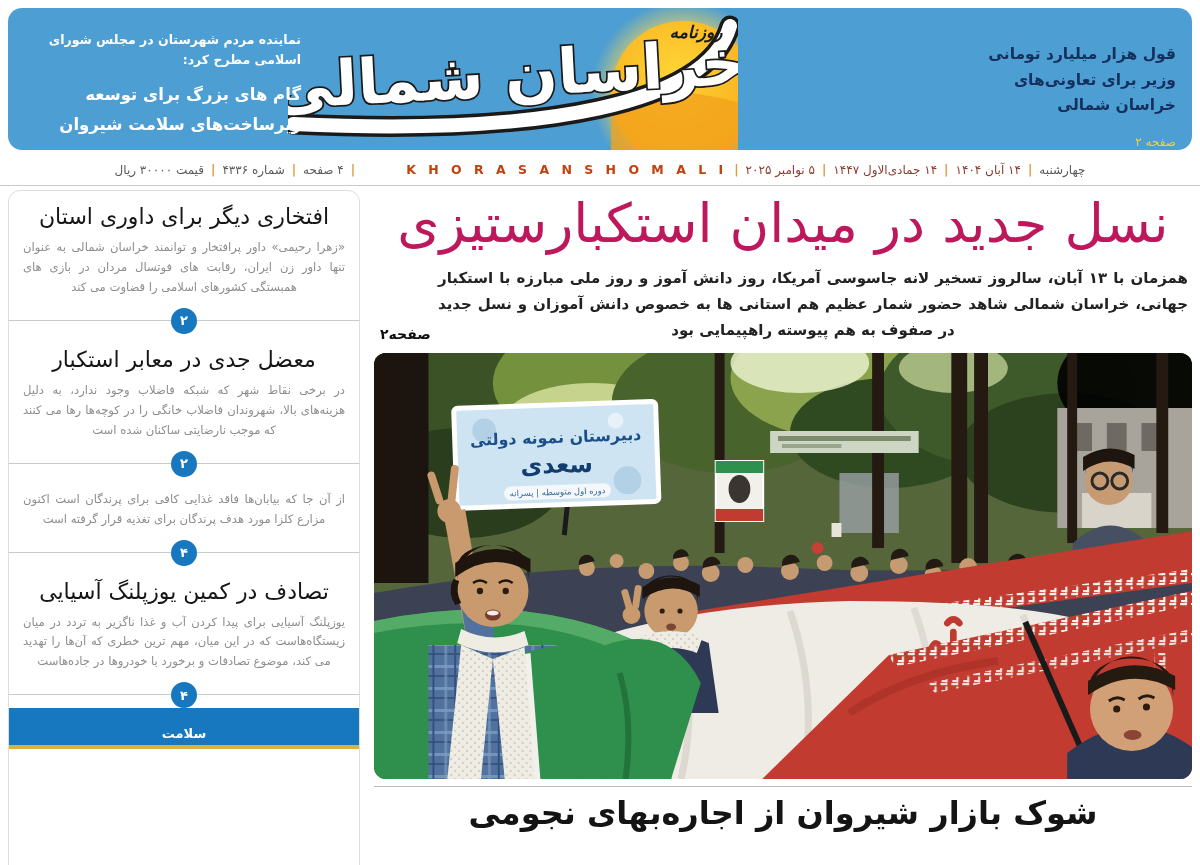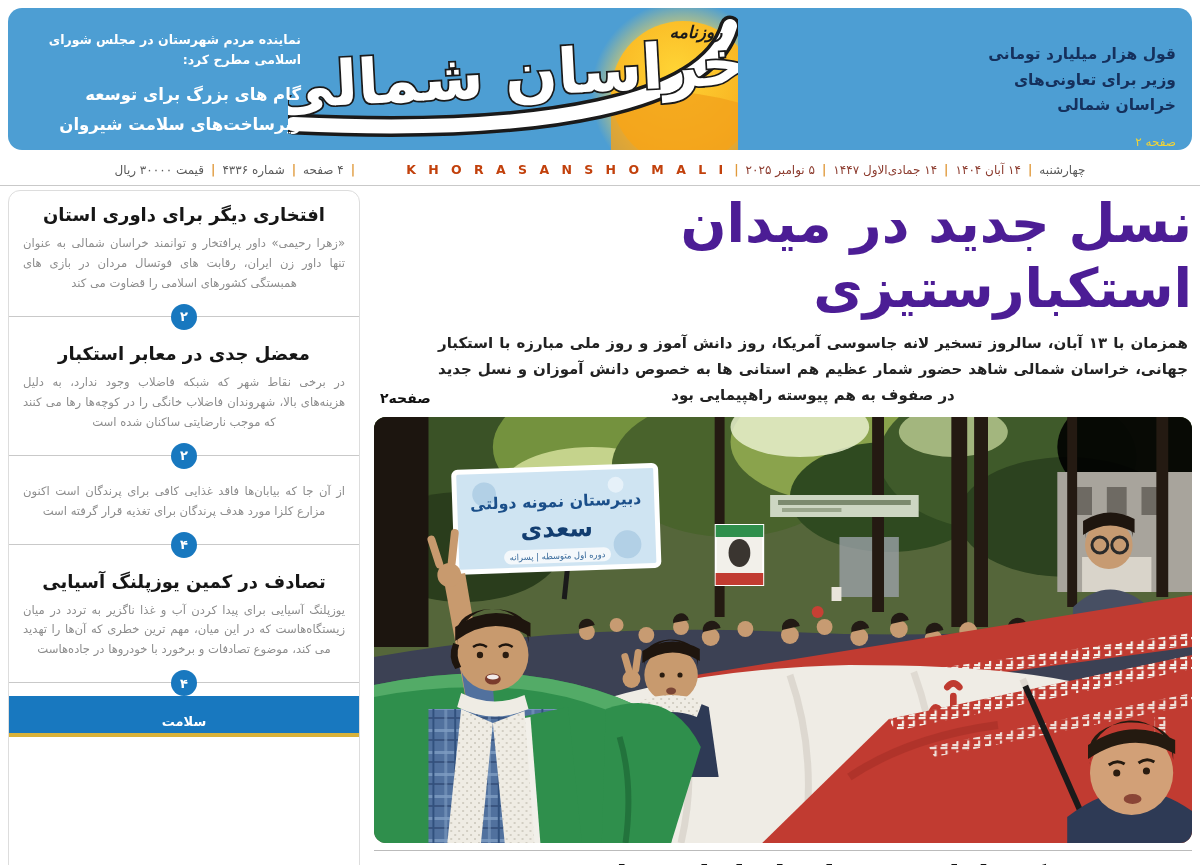--- a/index.html
+++ b/index.html
@@ -40,41 +40,41 @@
   
   .content { position:absolute; top:190px; right:8px; left:8px; bottom:0; display:flex; gap:14px; }
   main.lead-col { flex:1 1 auto; position:relative; }
   aside.sidebar {
     flex:0 0 352px; border:1px solid #ddd; border-radius:12px; overflow:hidden;
     background:#fff; height:700px;
   }
 
   
   .lead-hl {
-    font-size:54px; font-weight:bold; color:#4c1d95; text-align:right;
+    font-size:54px; font-weight:normal; color:#be185d; text-align:center;
     line-height:1.2; letter-spacing:-1px; margin-top:2px;
   }
   .lead-deck-wrap { position:relative; margin-top:8px; padding:0 4px 0 64px; }
   .lead-deck {
     font-size:15px; font-weight:bold; color:#222; line-height:1.75;
     text-align:justify; text-align-last:center;
   }
   .lead-pbadge { position:absolute; left:6px; bottom:2px; font-size:14px; font-weight:bold; color:#111; }
 
   
   figure.photo { margin-top:9px; width:100%; height:426px; border-radius:12px; overflow:hidden; background:#4a5a35; }
   figure.photo svg { display:block; width:100%; height:100%; }
 
   
   .bottom-story { position:relative; margin-top:7px; border-top:1px solid #bbb; padding-top:6px; }
   .bottom-hl { font-size:32px; font-weight:bold; color:#141414; text-align:center; line-height:1.3; }
 
   
   .s-item { padding:13px 14px 10px; text-align:center; }
-  .s-item h3 { font-size:18px; font-weight:bold; color:#161616; margin-bottom:9px; }
+  .s-item h3 { font-size:22px; font-weight:normal; color:#161616; margin-bottom:9px; }
   .s-item p { font-size:11.6px; color:#8d8d8d; line-height:1.72; text-align:justify; text-align-last:center; }
   .s-div { position:relative; height:26px; }
   .s-div::before {
     content:""; position:absolute; left:0; right:0; top:12px; height:1px; background:#c9c9c9;
   }
   .s-badge {
     position:absolute; left:50%; top:0; transform:translateX(-50%);
     width:26px; height:26px; border-radius:50%;
     background:#1878bf; color:#fff; font-size:13px; font-weight:bold;
     display:flex; align-items:center; justify-content:center;

